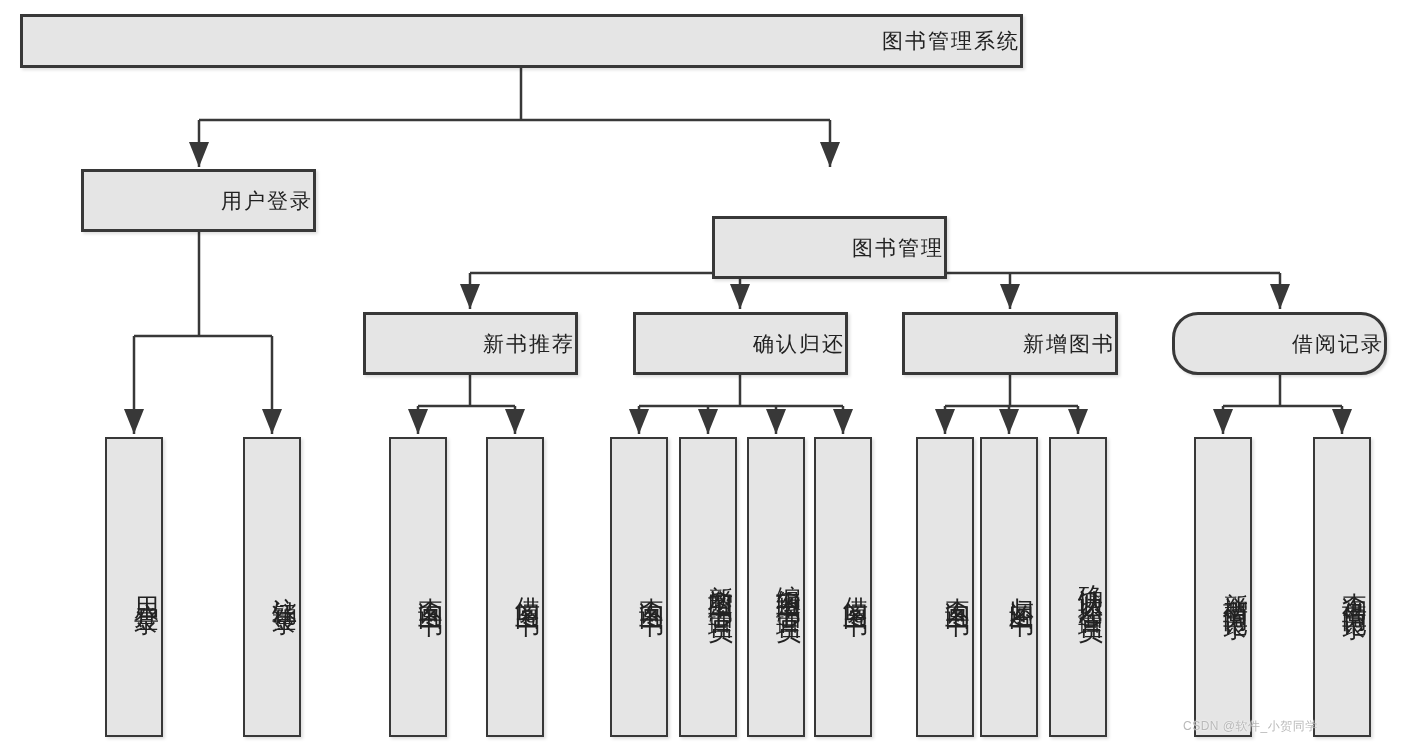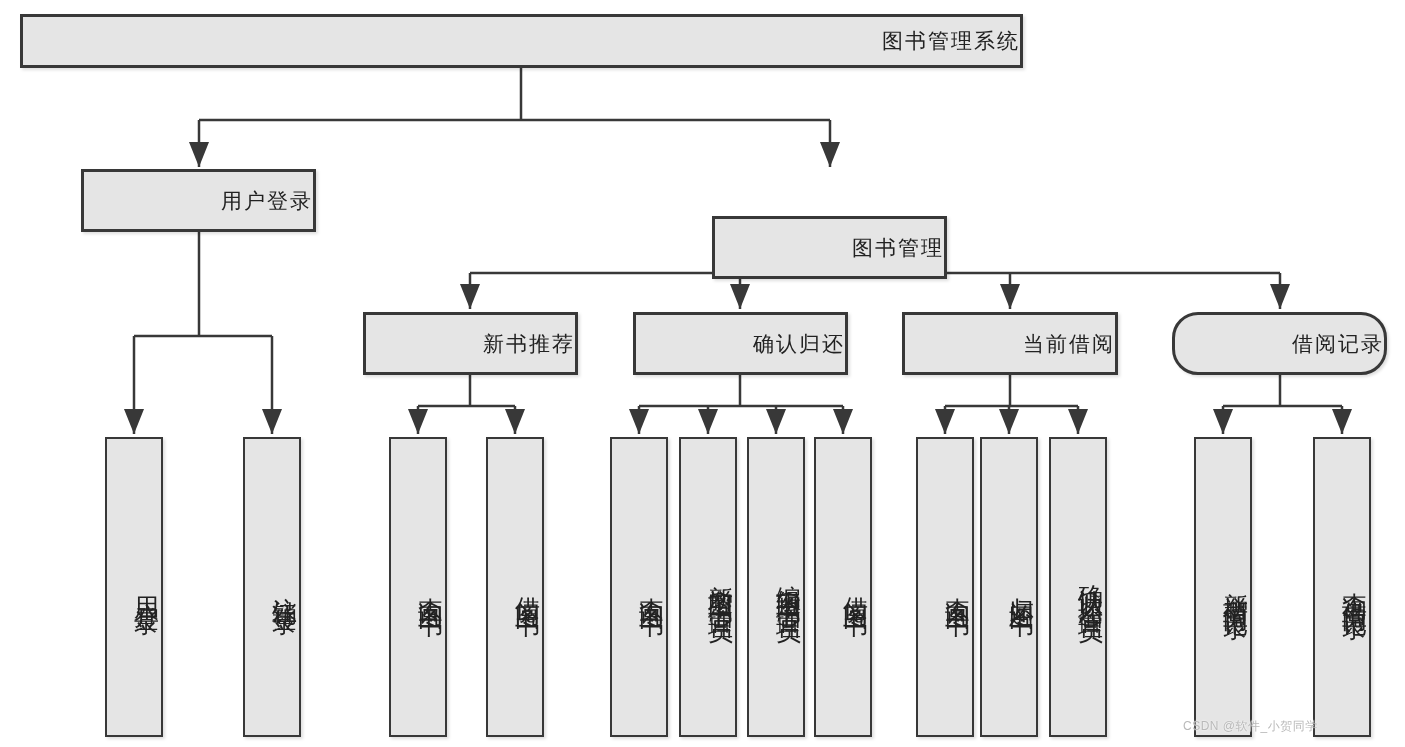--- a/index.html
+++ b/index.html
@@ -120,21 +120,21 @@
     <span class="h-label">图书管理</span>
   </div>
 
   <div class="box l3-0">
     <span class="h-label">新书推荐</span>
   </div>
   <div class="box l3-1">
     <span class="h-label">确认归还</span>
   </div>
   <div class="box l3-2">
-    <span class="h-label">当前借阅</span>
+    <span class="h-label">新增图书</span>
   </div>
   <div class="box l3-3">
     <span class="h-label">借阅记录</span>
   </div>
 
   <div class="box leaf lf-0">
     <span class="vtext">用户登录</span>
   </div>
   <div class="box leaf lf-1">
     <span class="vtext">注销登录</span>

